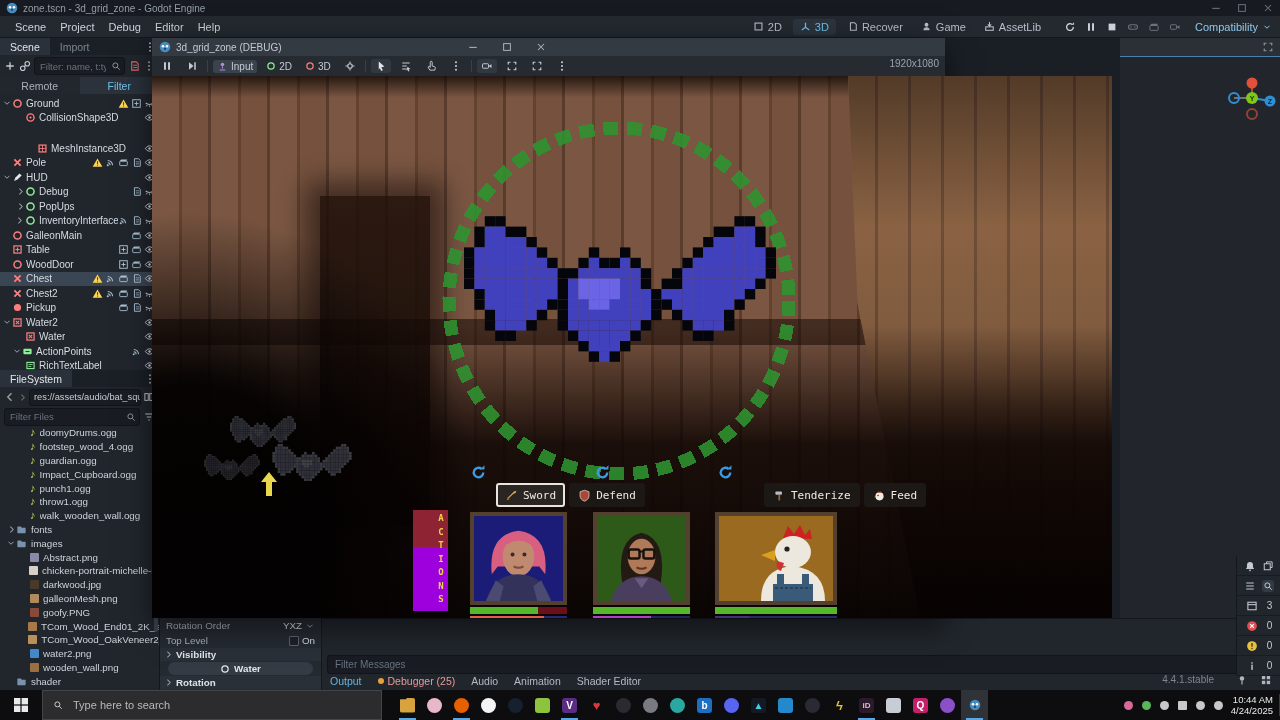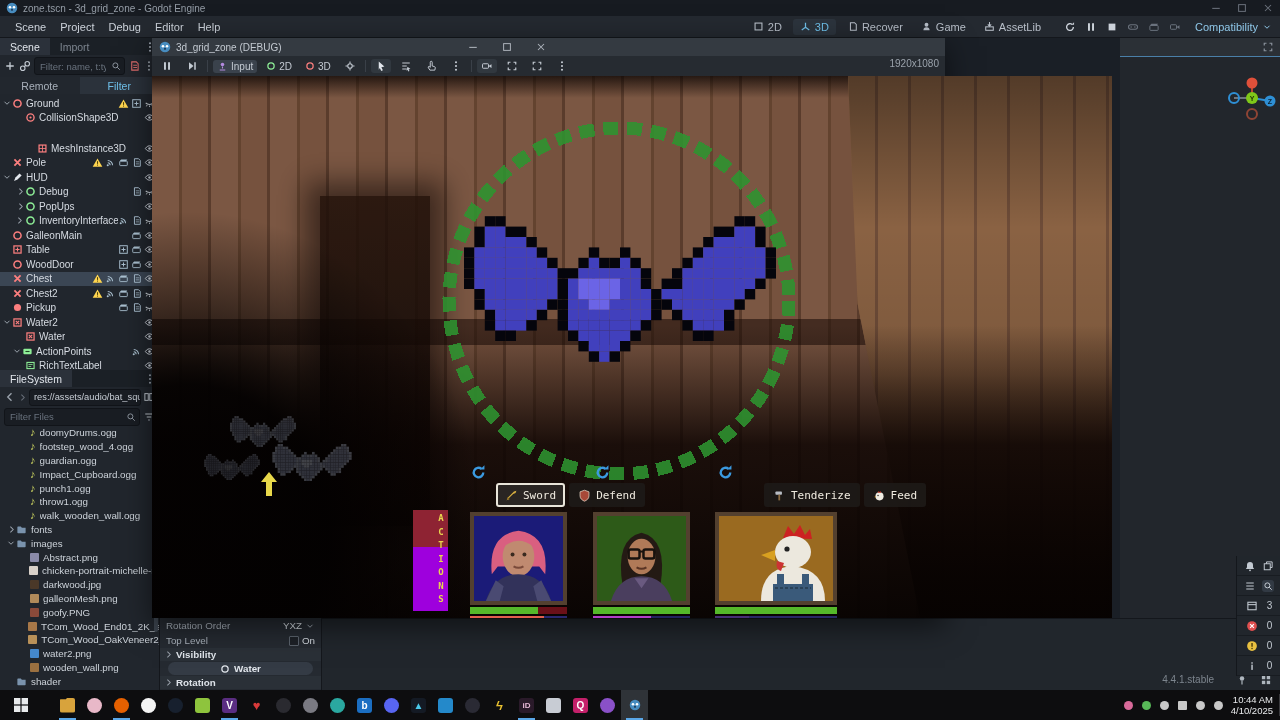--- a/index.html
+++ b/index.html
@@ -2386,20 +2386,47 @@
     <span class="ic" style="color:#9aa2ac">
         <svg width="9" height="9" viewBox="0 0 16 16">
           <path d="M6 3l5 5-5 5" fill="none" stroke="currentColor" stroke-width="1.8"></path>
         </svg>
       </span>
     <span>Rotation</span>
   </div>
 </div>
 
 <div id="bottompanel" class="abs">
+  <div id="msgfilter">
+    <input placeholder="Filter Messages" style="">
+    <span class="ic" style="color:#8a929c">
+        <svg width="10" height="10" viewBox="0 0 16 16">
+          <circle cx="7" cy="7" r="4" fill="none" stroke="currentColor" stroke-width="1.6"></circle>
+          <path d="M10 10l4 4" stroke="currentColor" stroke-width="1.6"></path>
+        </svg>
+      </span>
+  </div>
+  <div id="btabs">
+      <span class="btab active">
+        <span>Output</span>
+      </span>
+      <span class="btab alert">
+        <span style="width: 6px; height: 6px; border-radius: 50%; background: rgb(232, 160, 60);"></span>
+        <span>Debugger (25)</span>
+      </span>
+      <span class="btab">
+        <span>Audio</span>
+      </span>
+      <span class="btab">
+        <span>Animation</span>
+      </span>
+      <span class="btab">
+        <span>Shader Editor</span>
+      </span>
+    </div>
   <div id="version">4.4.1.stable</div>
   <div id="verics">
     <span class="ic">
         <svg width="12" height="12" viewBox="0 0 16 16">
           <circle cx="8" cy="6" r="3" fill="currentColor"></circle>
           <path d="M8 9v5" stroke="currentColor" stroke-width="1.6"></path>
         </svg>
       </span>
     <span class="ic">
         <svg width="12" height="12" viewBox="0 0 16 16">
@@ -2413,20 +2440,29 @@
 </div>
 
 <div id="taskbar" class="abs">
   <div id="startbtn">
     <svg width="14" height="14" viewBox="0 0 14 14">
       <rect x="0" y="0" width="6.4" height="6.4" fill="#e8eaec"></rect>
         <rect x="7.6" y="0" width="6.4" height="6.4" fill="#e8eaec"></rect>
       <rect x="0" y="7.6" width="6.4" height="6.4" fill="#e8eaec"></rect>
         <rect x="7.6" y="7.6" width="6.4" height="6.4" fill="#e8eaec"></rect>
     </svg>
+  </div>
+  <div id="tb-search">
+    <span class="ic" style="color:#c9c9cc">
+        <svg width="10" height="10" viewBox="0 0 16 16">
+          <circle cx="7" cy="7" r="4" fill="none" stroke="currentColor" stroke-width="1.6"></circle>
+          <path d="M10 10l4 4" stroke="currentColor" stroke-width="1.6"></path>
+        </svg>
+      </span>
+    <input placeholder="Type here to search" style="">
   </div>
   <div id="tb-apps">
       <div class="tb-app">
         <span class="appic" style="background: rgb(216, 163, 60); border-radius: 2px; clip-path: polygon(0px 12%, 40% 12%, 48% 0px, 100% 0px, 100% 100%, 0px 100%);"></span>
         <span class="under"></span>
       </div>
       <div class="tb-app">
         <span class="appic" style="background: rgb(232, 184, 200); border-radius: 50%;"></span>
       </div>
       <div class="tb-app">
@@ -2504,15 +2540,15 @@
   <div id="tb-tray">
       <span style="width: 9px; height: 9px; border-radius: 50%; background: rgb(216, 106, 154); display: inline-block;"></span>
       <span style="width: 9px; height: 9px; border-radius: 50%; background: rgb(88, 184, 88); display: inline-block;"></span>
       <span style="width: 9px; height: 9px; border-radius: 50%; background: rgb(200, 200, 200); display: inline-block;"></span>
       <span style="width: 9px; height: 9px; border-radius: 1px; background: rgb(200, 200, 200); display: inline-block;"></span>
       <span style="width: 9px; height: 9px; border-radius: 50%; background: rgb(200, 200, 200); display: inline-block;"></span>
       <span style="width: 9px; height: 9px; border-radius: 50%; background: rgb(200, 200, 200); display: inline-block;"></span>
     </div>
   <div id="tb-clock">
     <div>10:44 AM</div>
-    <div>4/10/2025</div>
+    <div>4/24/2025</div>
   </div>
 </div>
 
 </body></html>

